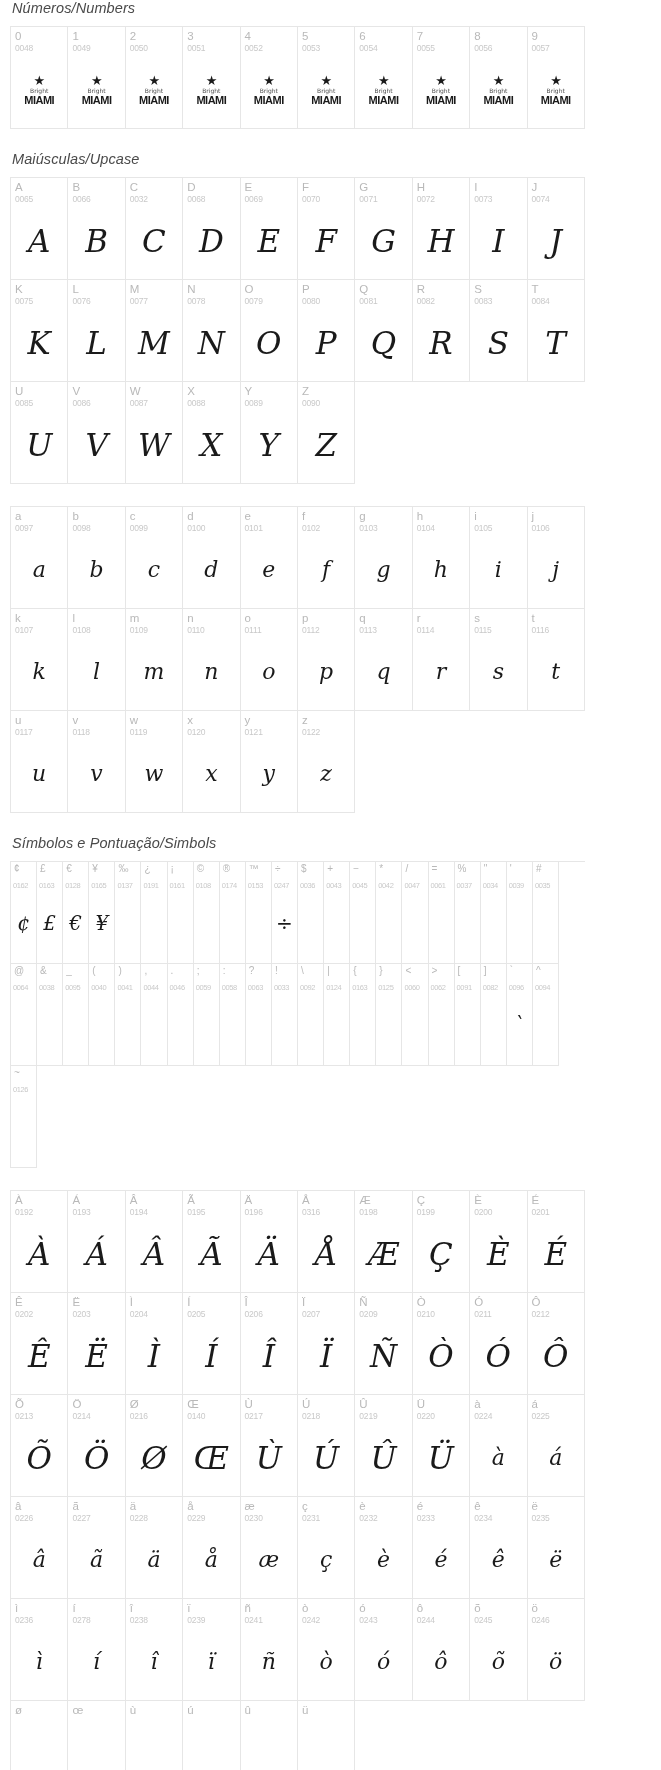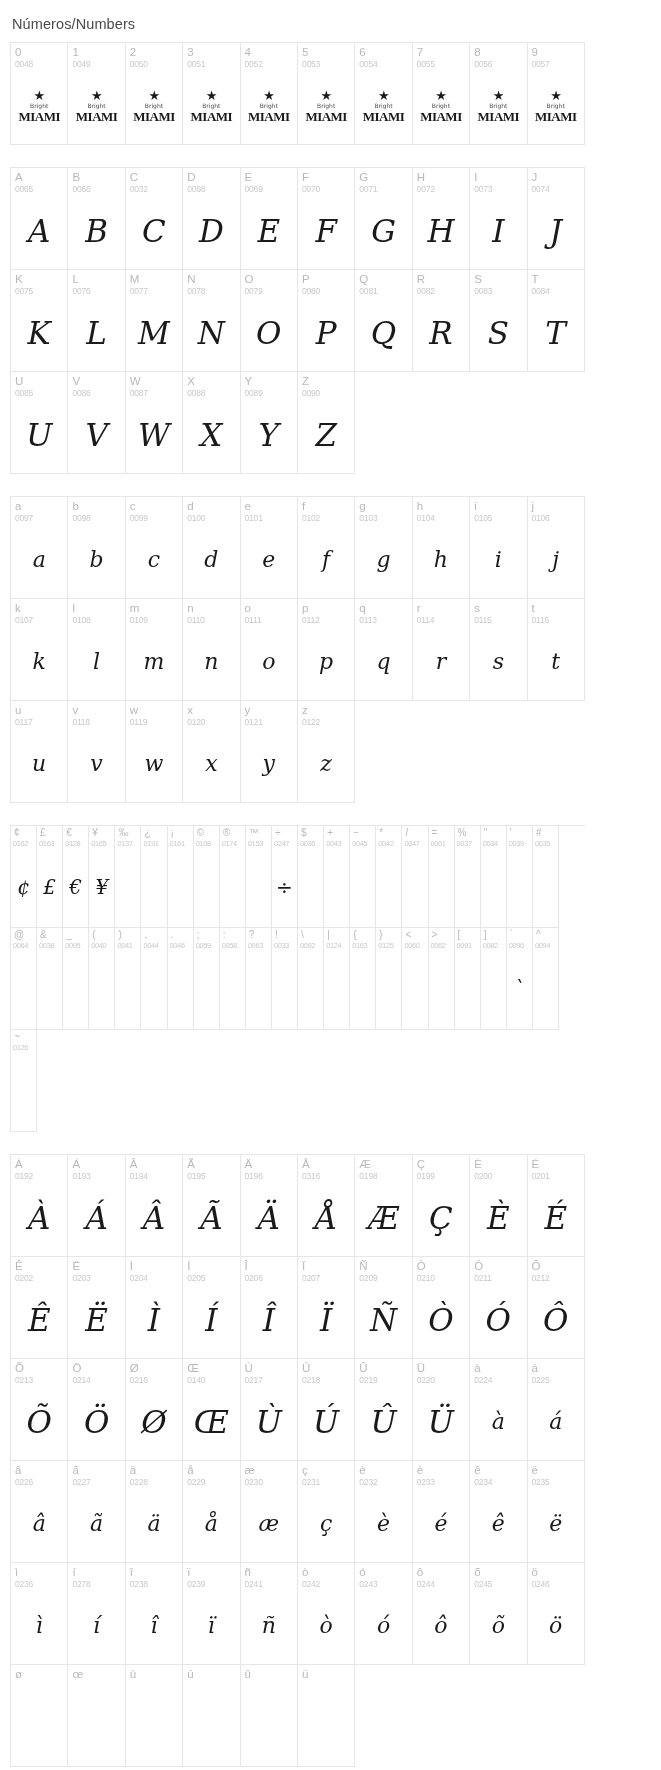--- a/index.html
+++ b/index.html
@@ -10,23 +10,24 @@
   }
   body { width: 661px; }
 
   .page { width: 661px; padding: 0; }
 
   .section { margin: 0 0 22px 0; }
 
   .section-title {
     font-size: 14.5px;
     color: #4a4a4a;
-    padding: 16px 0 10px 12px;
+    padding: 0 0 10px 12px;
     font-weight: 400;
     letter-spacing: 0.1px;
+    font-style: italic;
   }
 
   .grid {
     display: flex;
     flex-wrap: wrap;
     border-left: 1px solid #e6e6e6;
     border-top: 1px solid #e6e6e6;
     margin-left: 10px;
     width: 575px;
   }
@@ -79,31 +80,31 @@
   .glyph.num {
     font-family: "DejaVu Sans", sans-serif;
     font-style: normal;
     font-size: 9px;
     letter-spacing: -0.5px;
     flex-direction: column;
     gap: 1px;
   }
   .glyph.num .star { font-size: 13px; line-height: 1; }
   .glyph.num .band {
-    font-family: Liberation Serif, serif;
+    font-family: Liberation Sans, sans-serif;
     font-weight: bold;
-    font-size: 13px;
+    font-size: 11px;
     letter-spacing: -0.5px;
   }
   .glyph.num .tiny-top { font-size: 6px; letter-spacing: 0; opacity: .8; }
 
   
   .grid.dense .cell { width: 26.1px; height: 102px; }
   .grid.dense .cell .char-label { font-size: 10px; top: 2px; left: 3px; }
-  .grid.dense .cell .code-label { font-size: 7.5px; top: 14px; left: 2px; letter-spacing: -0.4px; }
+  .grid.dense .cell .code-label { font-size: 7.5px; top: 20px; left: 2px; letter-spacing: -0.4px; }
   .grid.dense .cell .glyph { font-size: 20px; top: 28px; height: 66px; }
 </style>
 </head>
 <body>
 
 <div class="page">
     <div class="section">
       <div class="section-title">Números/Numbers</div>
       <div class="grid">
         <div class="cell">
@@ -192,20 +193,21 @@
           <div class="code-label">0057</div>
           <div class="glyph num">
             <div class="star">★</div>
             <div class="tiny-top">Bright</div>
             <div class="band">MIAMI</div>
           </div>
         </div>
       </div>
     </div>
     <div class="section">
+      <div class="section-title">Maiúsculas/Upcase</div>
       <div class="grid">
         <div class="cell">
           <div class="char-label">A</div>
           <div class="code-label">0065</div>
           <div class="glyph ">A</div>
         </div>
         <div class="cell">
           <div class="char-label">B</div>
           <div class="code-label">0066</div>
           <div class="glyph ">B</div>
@@ -460,20 +462,21 @@
           <div class="glyph small">y</div>
         </div>
         <div class="cell">
           <div class="char-label">z</div>
           <div class="code-label">0122</div>
           <div class="glyph small">z</div>
         </div>
       </div>
     </div>
     <div class="section">
+      <div class="section-title">Símbolos e Pontuação/Simbols</div>
       <div class="grid dense">
         <div class="cell">
           <div class="char-label">¢</div>
           <div class="code-label">0162</div>
           <div class="glyph ">¢</div>
         </div>
         <div class="cell">
           <div class="char-label">£</div>
           <div class="code-label">0163</div>
           <div class="glyph ">£</div>

